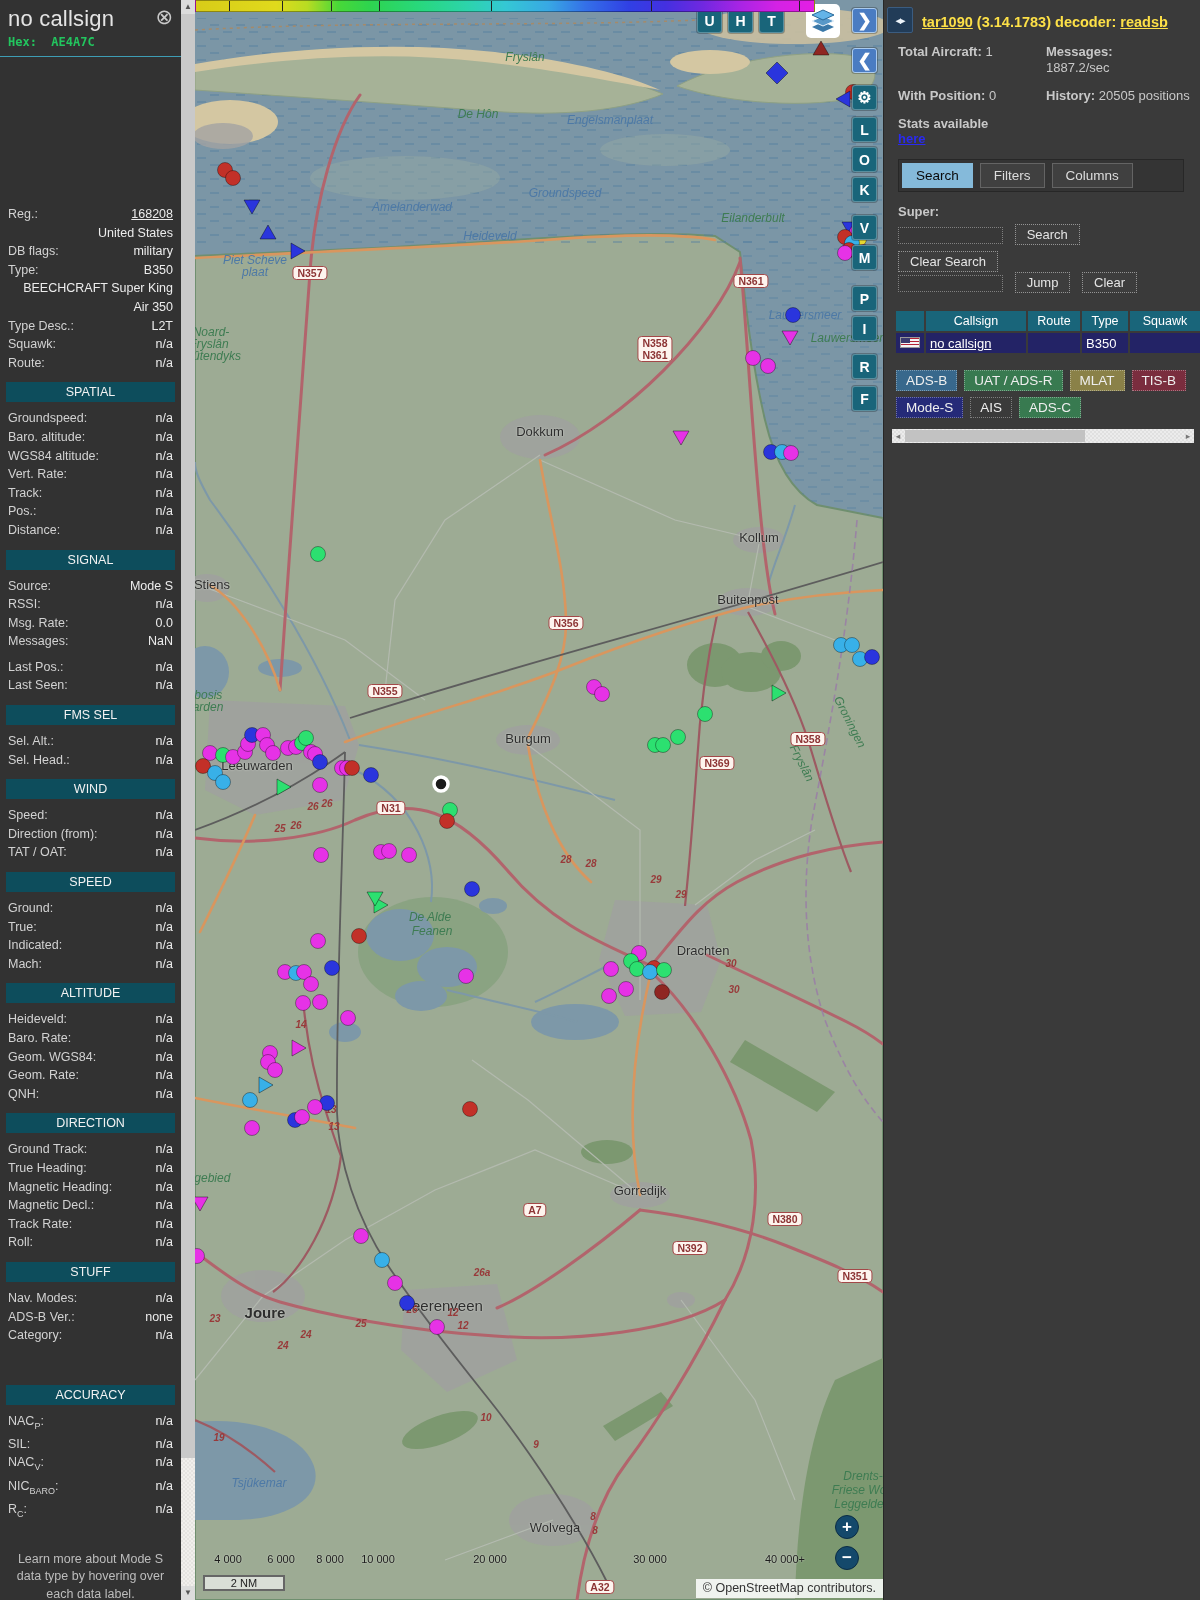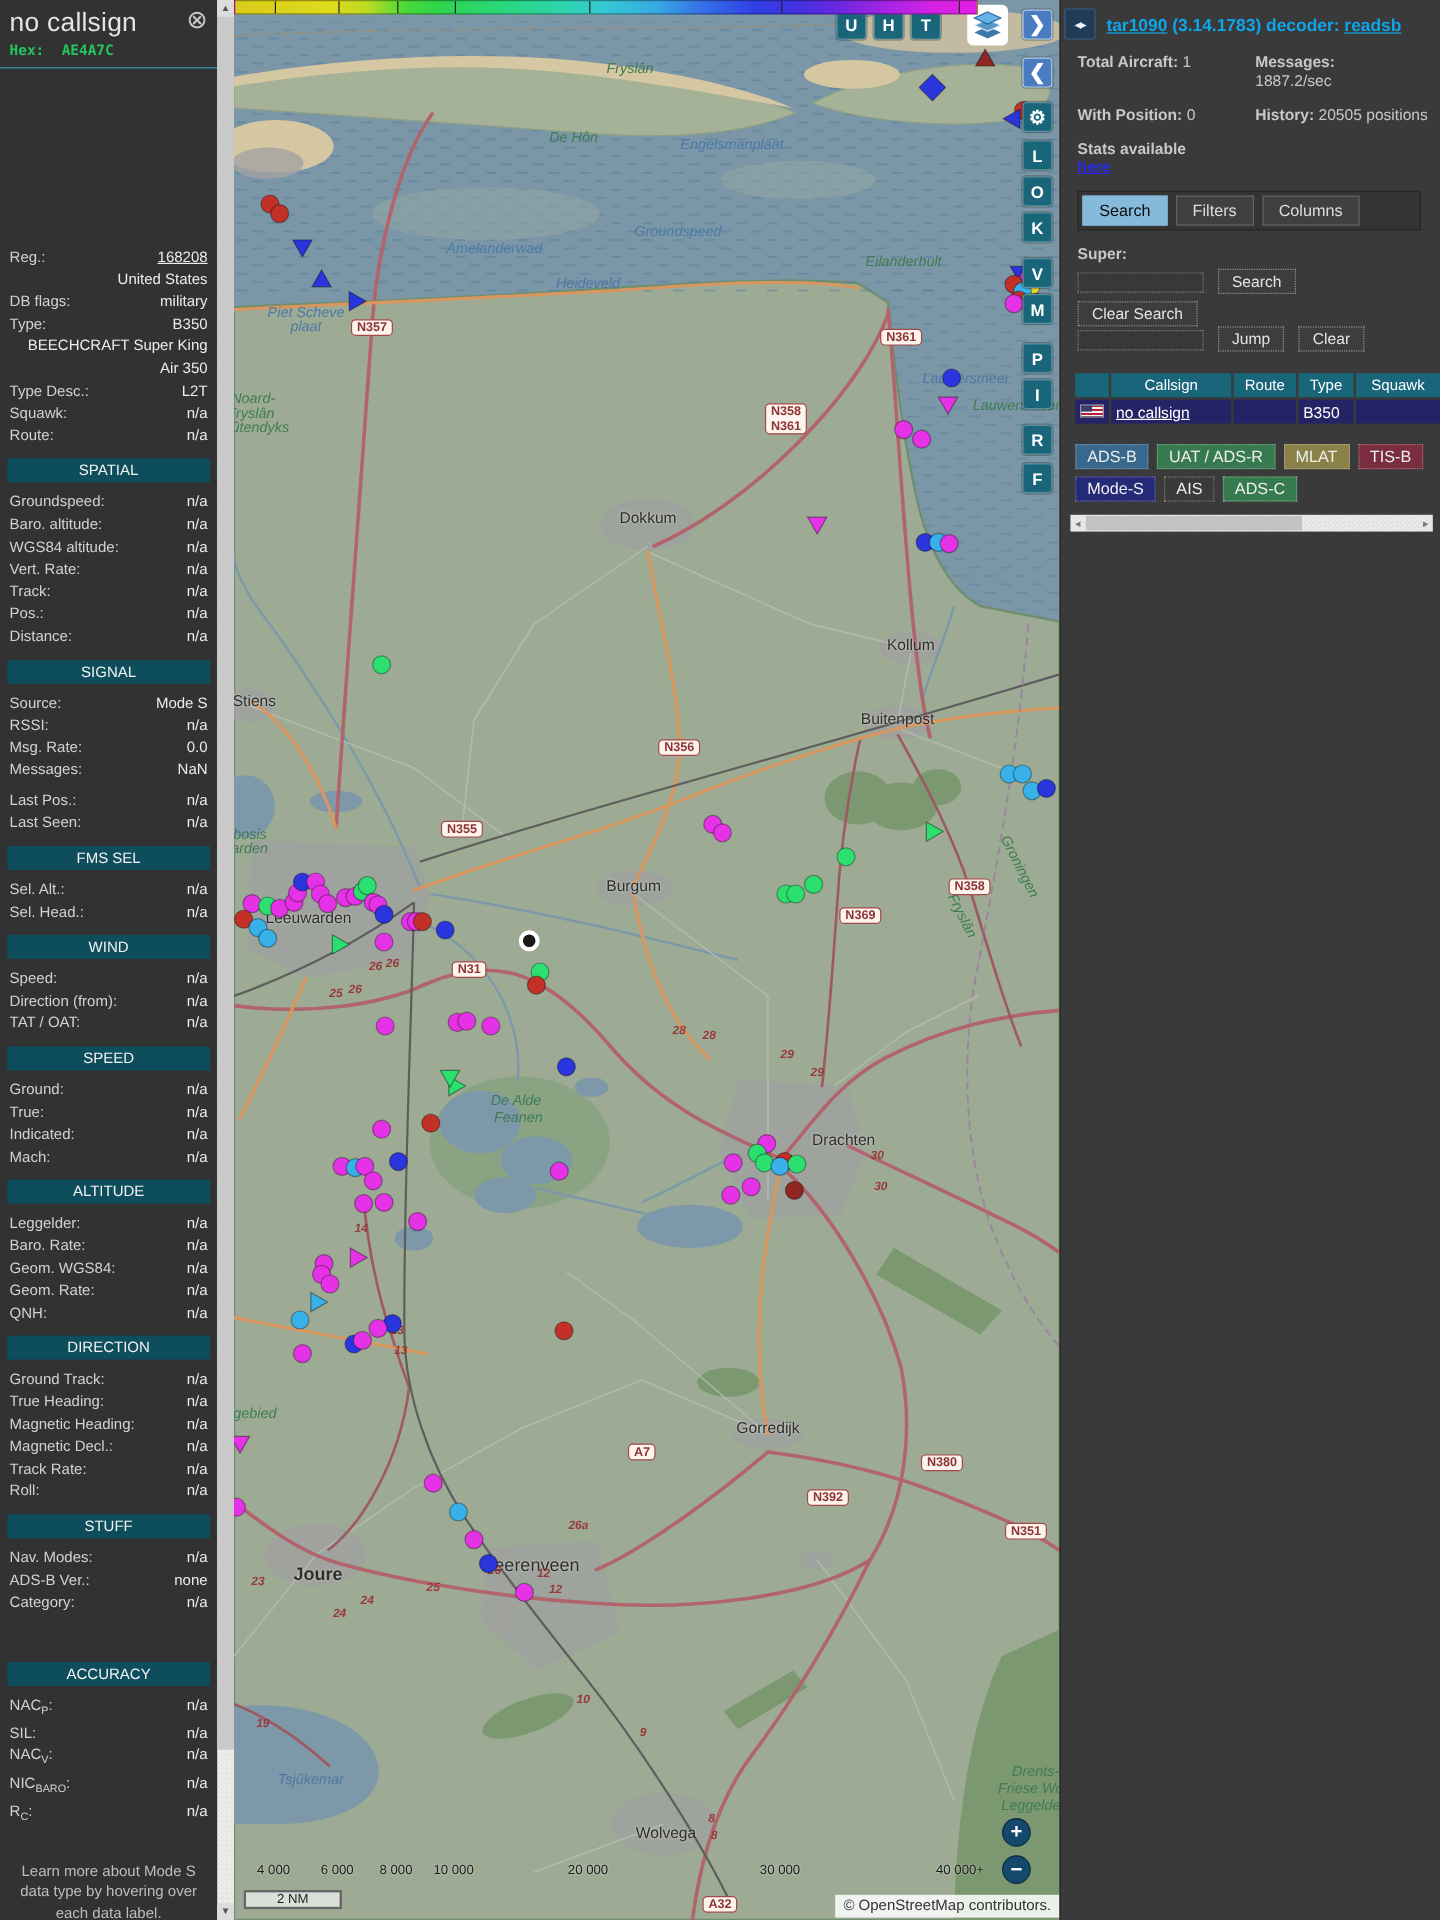--- a/index.html
+++ b/index.html
@@ -76,21 +76,21 @@
 
   
   #panel { width:317px; height:1600px; background:#3a3a3a; color:#c8c8c8;
     padding:8px 4px 0 12px; font-size:13px; position:relative; overflow:hidden;
     border-left:1px solid #262626; }
   .b { font-weight:bold; }
   #collapse-btn { position:absolute; left:3px; top:7px; width:26px; height:26px;
     background:#223c58; border:1px solid #3b5c80; color:#eef4fa; font-size:11px;
     display:flex; align-items:center; justify-content:center; cursor:pointer;
     letter-spacing:-1px; border-radius:2px; }
-  .ptitle { font-weight:bold; font-size:14.5px; color:#0ea5e9; margin:6px 0 14px 26px; }
+  .ptitle { font-weight:bold; font-size:14.5px; color:#fde047; margin:6px 0 14px 26px; }
   .ptitle .ul { text-decoration:underline; cursor:pointer; }
   .stats { display:grid; grid-template-columns:148px 1fr; row-gap:12px; margin:4px 0 0 2px;
     line-height:16px; }
   .stats-avail { font-weight:bold; margin-top:12px; margin-left:2px; }
   a.blue { color:#2a2aee; text-decoration:underline; font-weight:bold; cursor:pointer; }
   .tabbar { margin:13px 0 12px 2px; background:#343434; border:1px solid #272727;
     padding:3px; display:flex; gap:7px; width:286px; }
   .tab { padding:4px 13px; background:#404040; border:1px solid #646464; color:#ddd;
     font-size:13.5px; cursor:pointer; }
   .tab.active { background:#85bada; color:#0a0a0a; border-color:#85bada; }
@@ -258,21 +258,21 @@
         <div class="srow">
           <span class="lab">Indicated:</span>
           <span class="val">n/a</span>
         </div>
         <div class="srow">
           <span class="lab">Mach:</span>
           <span class="val">n/a</span>
         </div>
         <div class="sec-h">ALTITUDE</div>
         <div class="srow">
-          <span class="lab">Leggelder:</span>
+          <span class="lab">Heideveld:</span>
           <span class="val">n/a</span>
         </div>
         <div class="srow">
           <span class="lab">Baro. Rate:</span>
           <span class="val">n/a</span>
         </div>
         <div class="srow">
           <span class="lab">Geom. WGS84:</span>
           <span class="val">n/a</span>
         </div>
@@ -721,21 +721,21 @@
         <div class="ltick" style="left: 455px;"></div>
         <div class="ltick" style="left: 603px;"></div>
       </div>
     <div id="legend-labels">
         <div class="ltick-lab" style="left: 33px;">4 000</div>
         <div class="ltick-lab" style="left: 86px;">6 000</div>
         <div class="ltick-lab" style="left: 135px;">8 000</div>
         <div class="ltick-lab" style="left: 183px;">10 000</div>
         <div class="ltick-lab" style="left: 295px;">20 000</div>
         <div class="ltick-lab" style="left: 455px;">30 000</div>
-        <div class="ltick-lab" style="left: 605px;">40 000+</div>
+        <div class="ltick-lab" style="left: 590px;">40 000+</div>
       </div>
     <div class="zoombtn" style="top:1515px">+</div>
     <div class="zoombtn" style="top:1546px">−</div>
     <div id="scalebar">2 NM</div>
     <div id="attrib">© OpenStreetMap contributors.</div>
   </div>
 
   <section id="panel">
     <div id="collapse-btn">◂▸</div>
     <div class="ptitle">

